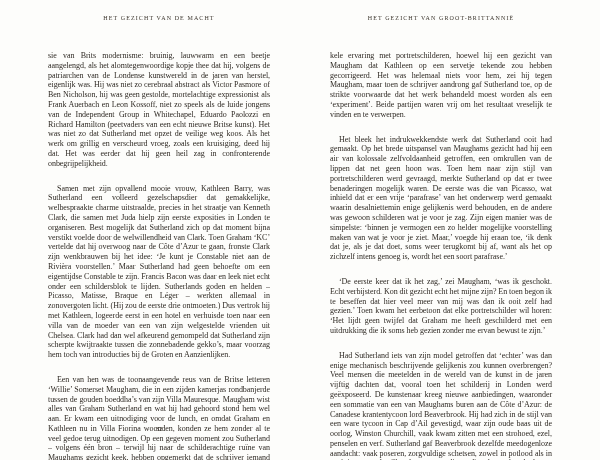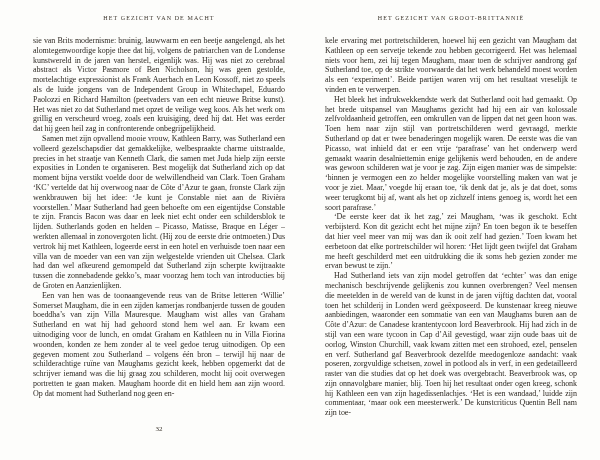--- a/index.html
+++ b/index.html
@@ -15,21 +15,21 @@
     width: 600px; height: 460px;
     background: #fdfdfb;
   }
   .page {
     position: absolute;
     top: 0;
     width: 252px;
     height: 460px;
   }
   .page.left  { left: 33px; }
-  .page.right { left: 325px; font-family: Liberation Serif, serif; }
+  .page.right { left: 315px; font-family: Liberation Serif, serif; }
   .running-head {
     position: absolute;
     top: 15px;
     left: 0; right: 0;
     text-align: center;
     font-size: 6px;
     letter-spacing: 1.1px;
     color: #3c362e;
     text-transform: uppercase;
     white-space: nowrap;
@@ -39,21 +39,21 @@
     top: 36px;
     left: 0; right: 0;
     font-size: 8px;
     line-height: 9.8px;
     text-align: justify;
     color: #2f2a24;
     letter-spacing: -0.05px;
     hyphens: none;
   }
   .body-text p {
-    margin: 0;
+    margin: 15px;
     padding: 0;
   }
   .body-text p.indent { text-indent: 9px; }
   .folio {
     position: absolute;
     top: 425px;
     left: 0; right: 0;
     text-align: center;
     font-size: 7px;
     color: #3c362e;

